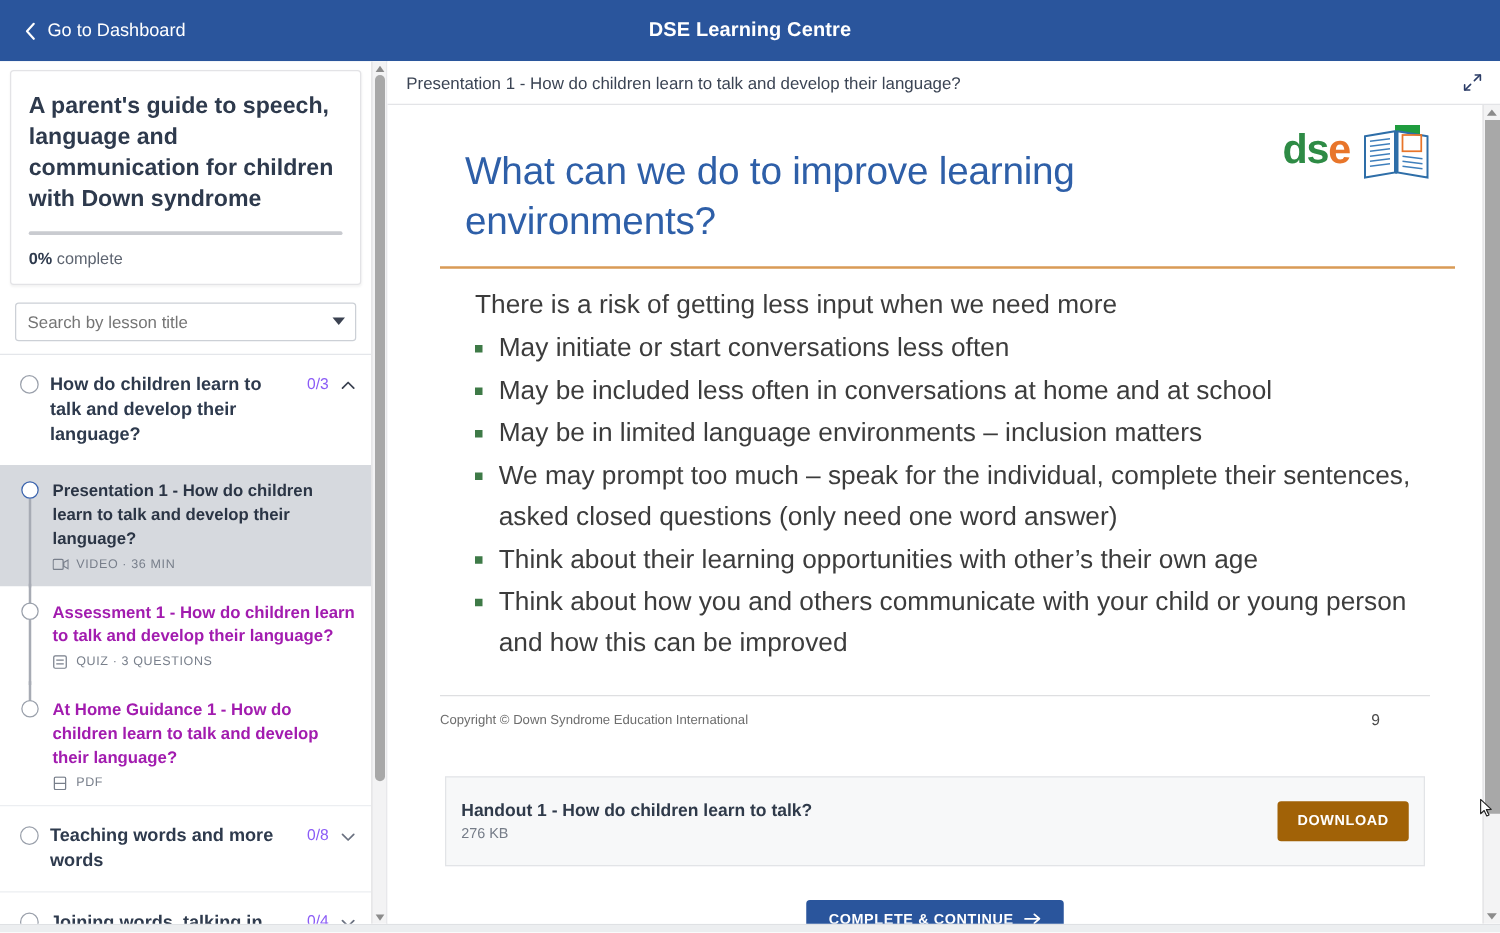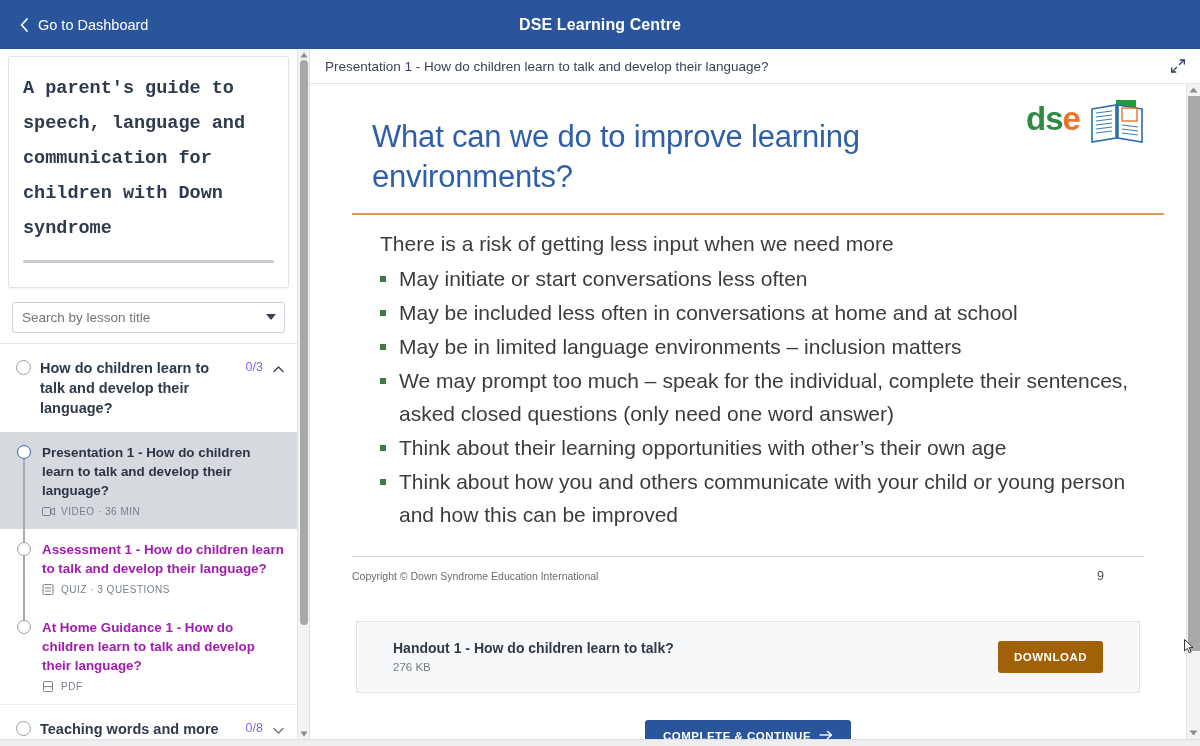--- a/index.html
+++ b/index.html
@@ -53,22 +53,22 @@
   }
   .course-card {
     margin: 7px 8px 0 8px;
     background: #fff;
     border: 1px solid #e3e3e6;
     border-radius: 3px;
     padding: 14px 14px 13px 14px;
     box-shadow: 0 1px 2px rgba(0,0,0,.05);
   }
   .course-title {
-    font-size: 18.5px; line-height: 35px; font-weight: bold;
-    color: #2e3a4d; margin: 0 0 14px 0; font-family: Liberation Mono, monospace;
+    font-size: 18.5px; line-height: 25px; font-weight: bold;
+    color: #2e3a4d; margin: 0 0 14px 0;
   }
   .progress-track {
     height: 3px; background: #c9cbd0; border-radius: 2px; margin-bottom: 11px;
   }
   .progress-text { font-size: 13px; color: #5d6470; }
   .progress-text b { color: #2e3a4d; font-weight: bold; }
 
   .search-wrap { margin: 14px 12px 10px 12px; position: relative; }
   .search-box {
     width: 100%; height: 31px;
@@ -193,21 +193,21 @@
     font-size: 10.5px; color: #6d6d6d;
   }
   .slide-foot .copy { flex: 1; }
   .slide-foot .pg { font-size: 12.5px; color: #4b4b4b; margin-right: 40px; }
 
   
   .handout {
     margin: 38px 46px 0 46px;
     border: 1px solid #e2e4e7;
     background: #f7f8f9;
-    padding: 16px 36px;
+    padding: 16px 12px;
     display: flex; align-items: center;
     min-height: 72px;
     gap: 36px;
   }
   .handout-info { flex: 1; }
   .handout-title { font-size: 14px; color: #2f3a4a; font-weight: bold; }
   .handout-size { font-size: 11.5px; color: #757c88; margin-top: 5px; }
   .download-btn {
     background: #a16207; color: #fff;
     border: none; border-radius: 3px;
@@ -261,20 +261,24 @@
   </div>
 
   <div class="body">
 
     <div class="sidebar">
       <div class="sidebar-inner">
 
         <div class="course-card">
           <div class="course-title">A parent's guide to speech, language and communication for children with Down syndrome</div>
           <div class="progress-track"></div>
+          <div class="progress-text">
+            <b>0%</b>
+            <span>complete</span>
+          </div>
         </div>
 
         <div class="search-wrap">
           <input class="search-box" type="text" placeholder="Search by lesson title" style="">
           <span class="search-caret"></span>
         </div>
 
         <div class="section-hdr first">
           <span class="circ"></span>
           <span class="section-title">How do children learn to talk and develop their language?</span>

